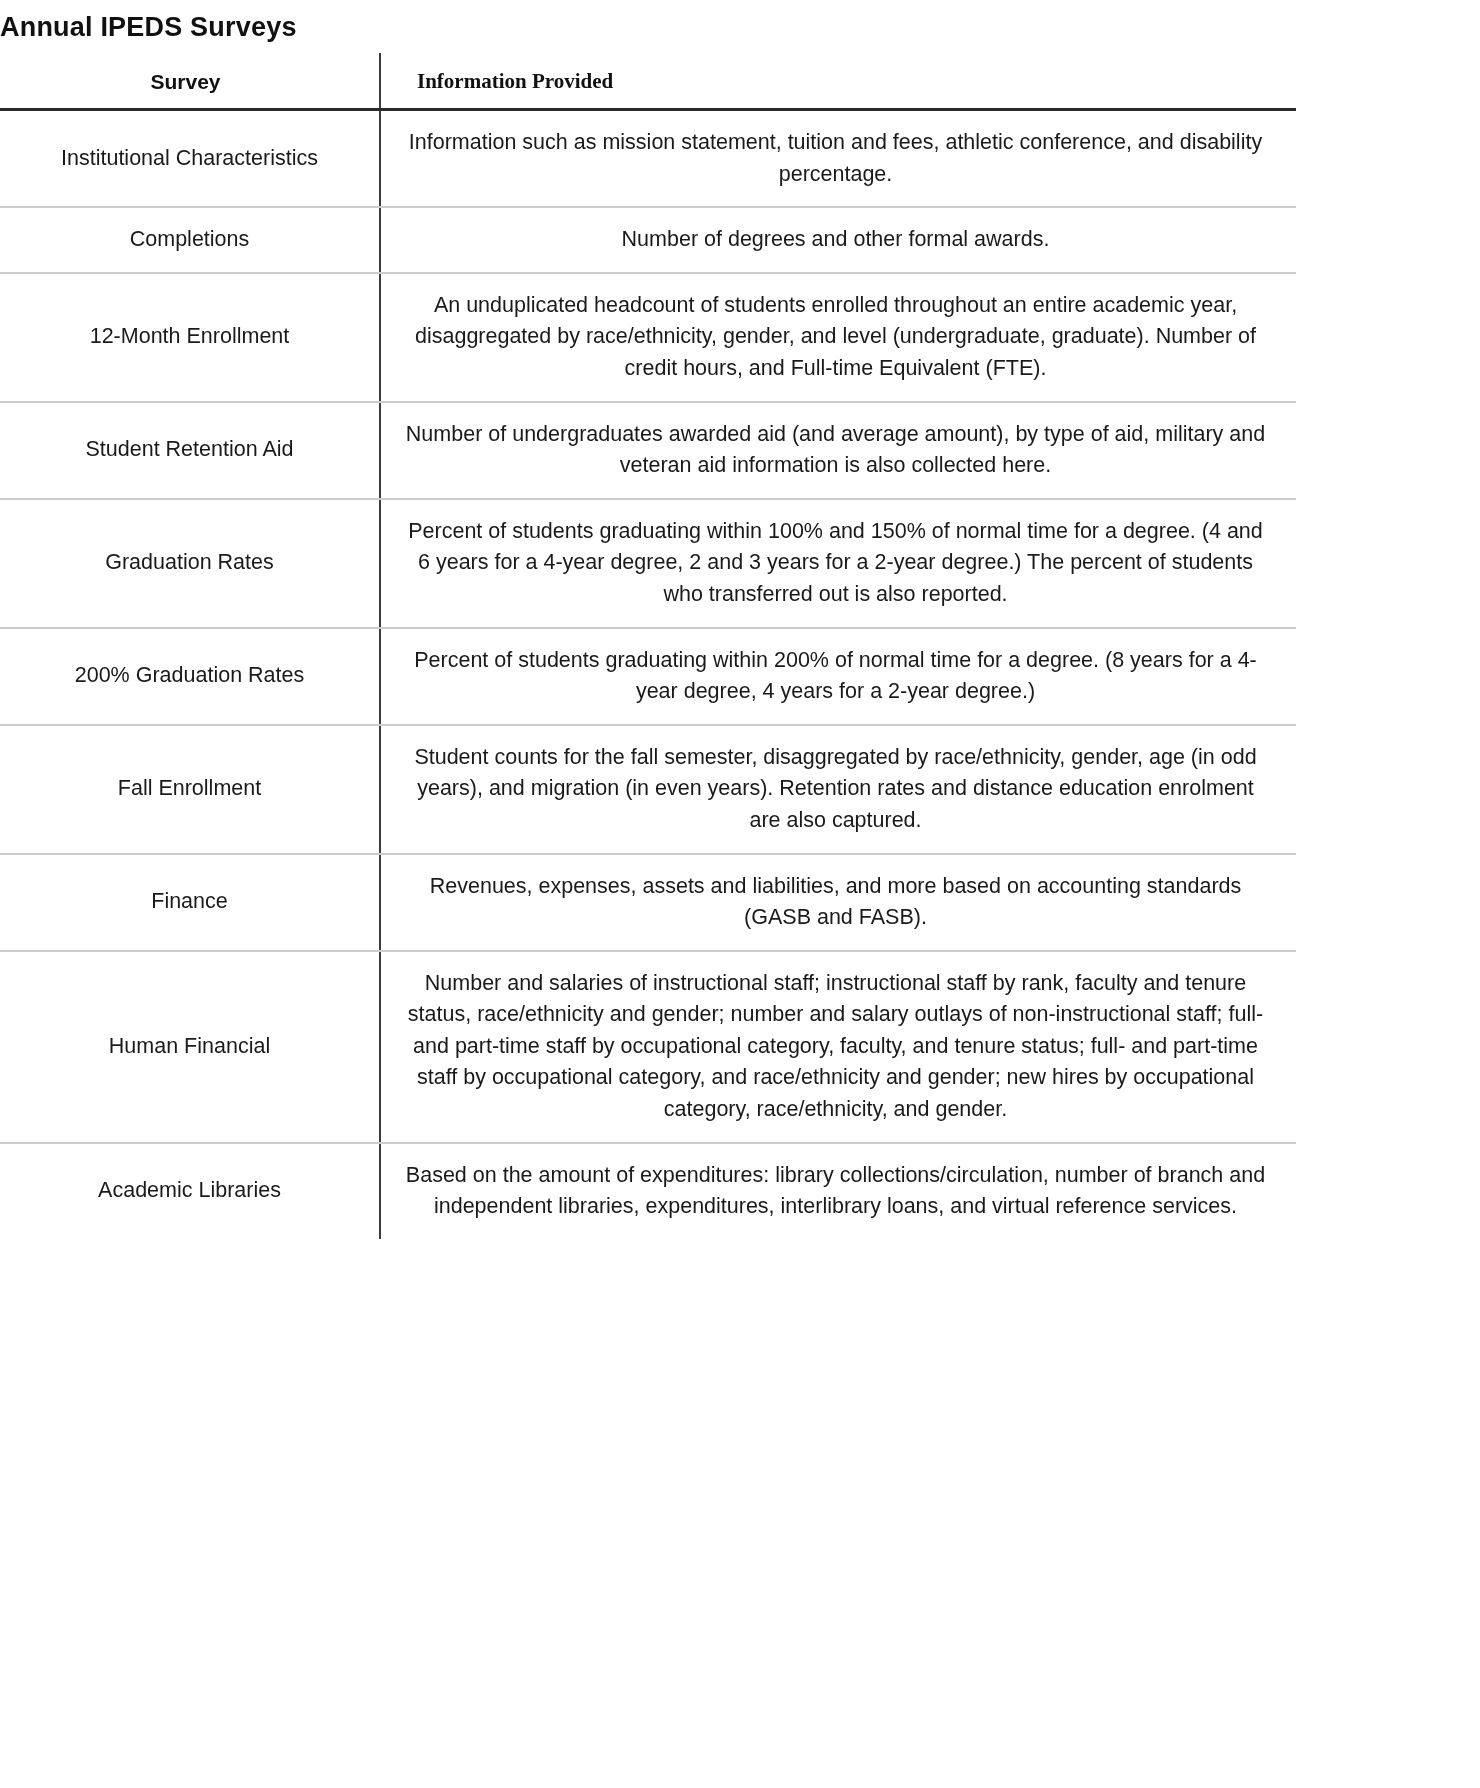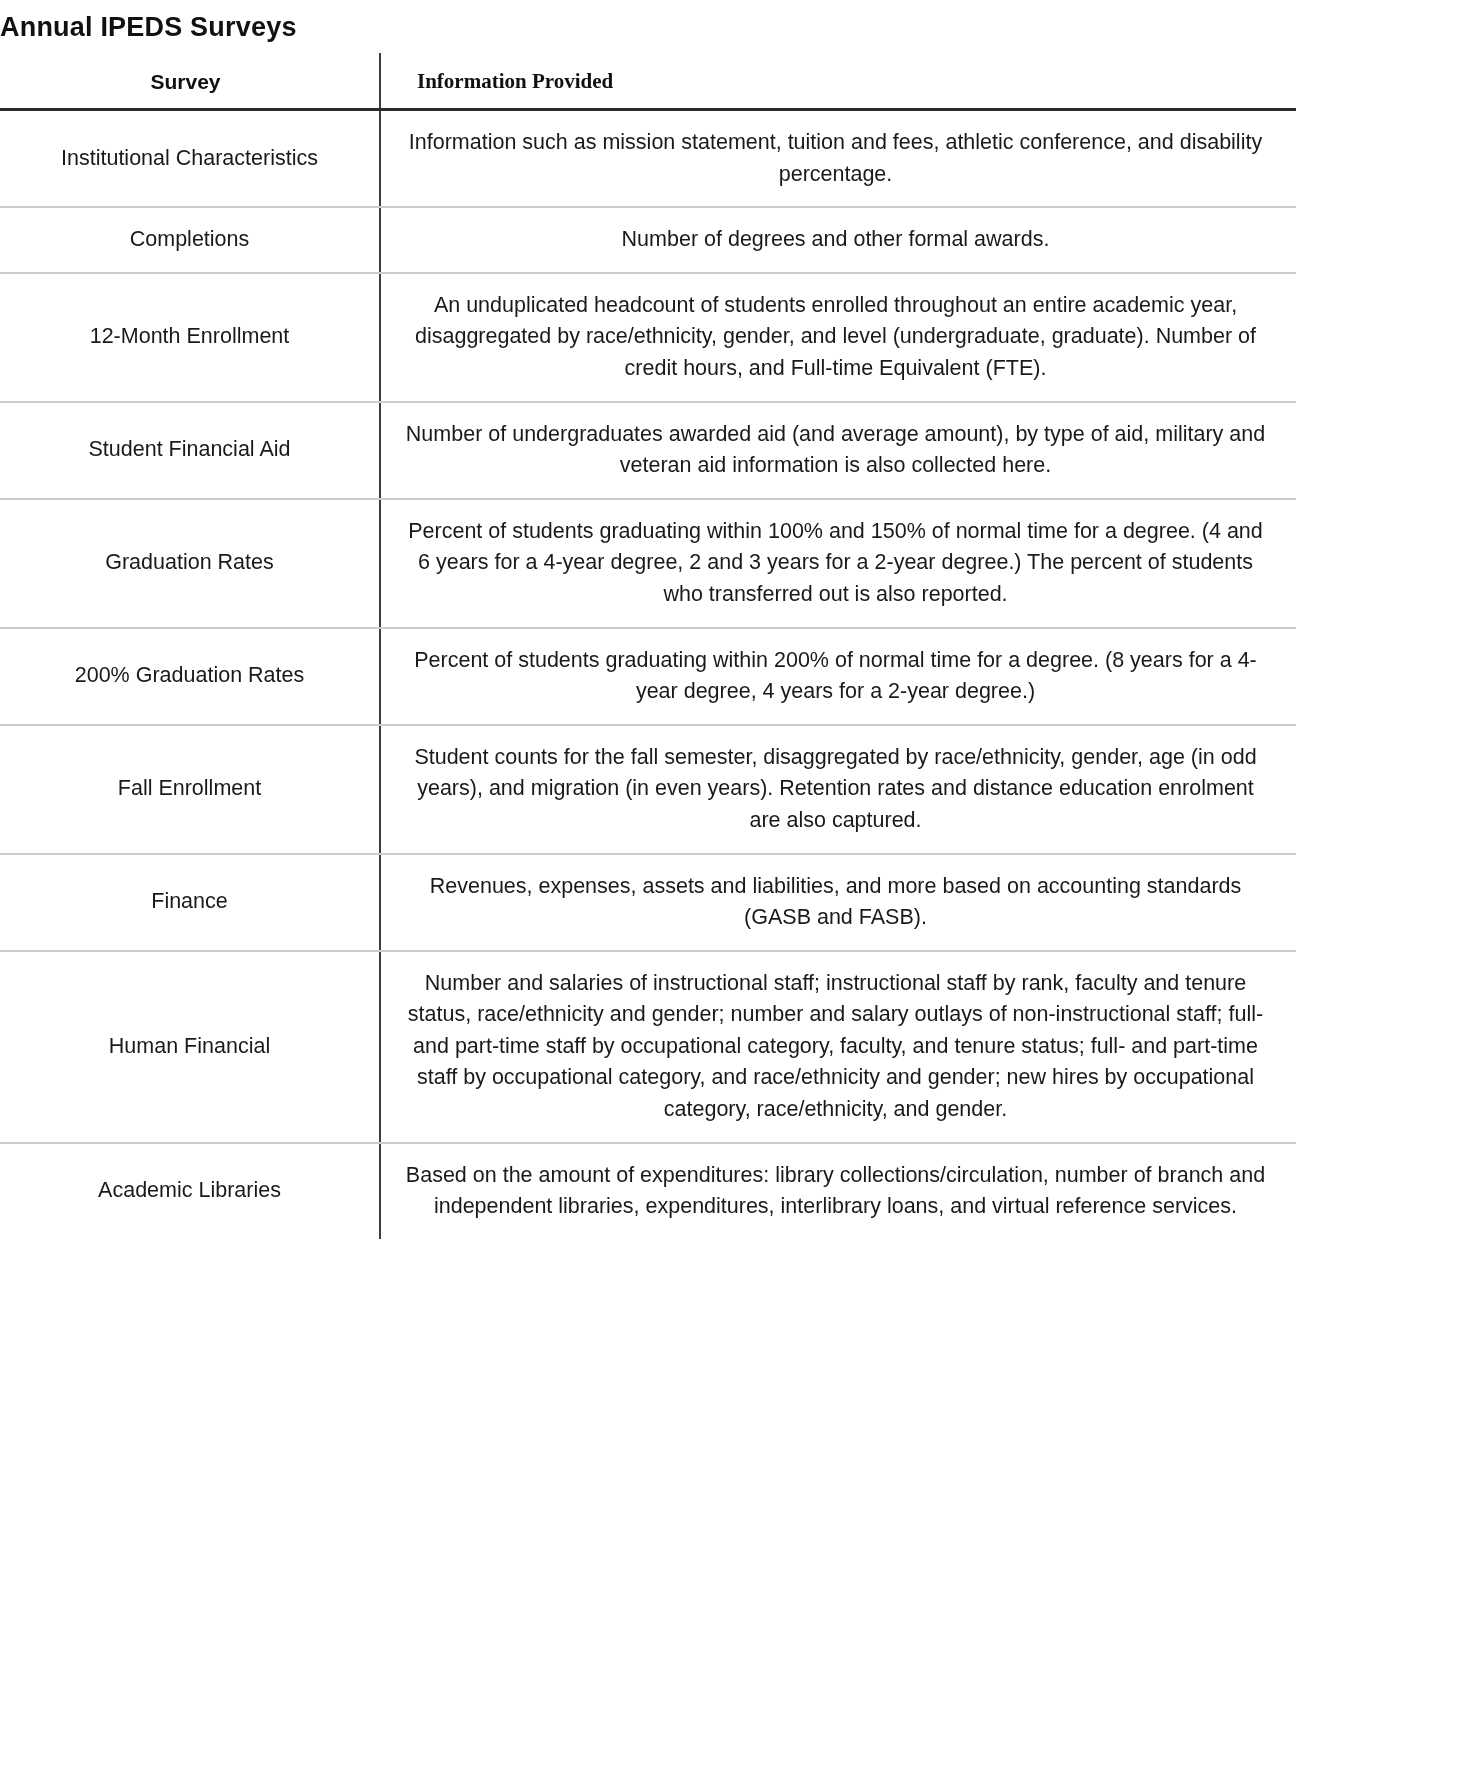--- a/index.html
+++ b/index.html
@@ -118,21 +118,21 @@
         </tr>
         <tr>
           <td class="survey">Completions</td>
           <td class="info">Number of degrees and other formal awards.</td>
         </tr>
         <tr>
           <td class="survey">12-Month Enrollment</td>
           <td class="info">An unduplicated headcount of students enrolled throughout an entire academic year, disaggregated by race/ethnicity, gender, and level (undergraduate, graduate). Number of credit hours, and Full-time Equivalent (FTE).</td>
         </tr>
         <tr>
-          <td class="survey">Student Financial Aid</td>
+          <td class="survey">Student Retention Aid</td>
           <td class="info">Number of undergraduates awarded aid (and average amount), by type of aid, military and veteran aid information is also collected here.</td>
         </tr>
         <tr>
           <td class="survey">Graduation Rates</td>
           <td class="info">Percent of students graduating within 100% and 150% of normal time for a degree. (4 and 6 years for a 4-year degree, 2 and 3 years for a 2-year degree.) The percent of students who transferred out is also reported.</td>
         </tr>
         <tr>
           <td class="survey">200% Graduation Rates</td>
           <td class="info">Percent of students graduating within 200% of normal time for a degree. (8 years for a 4-year degree, 4 years for a 2-year degree.)</td>
         </tr>

